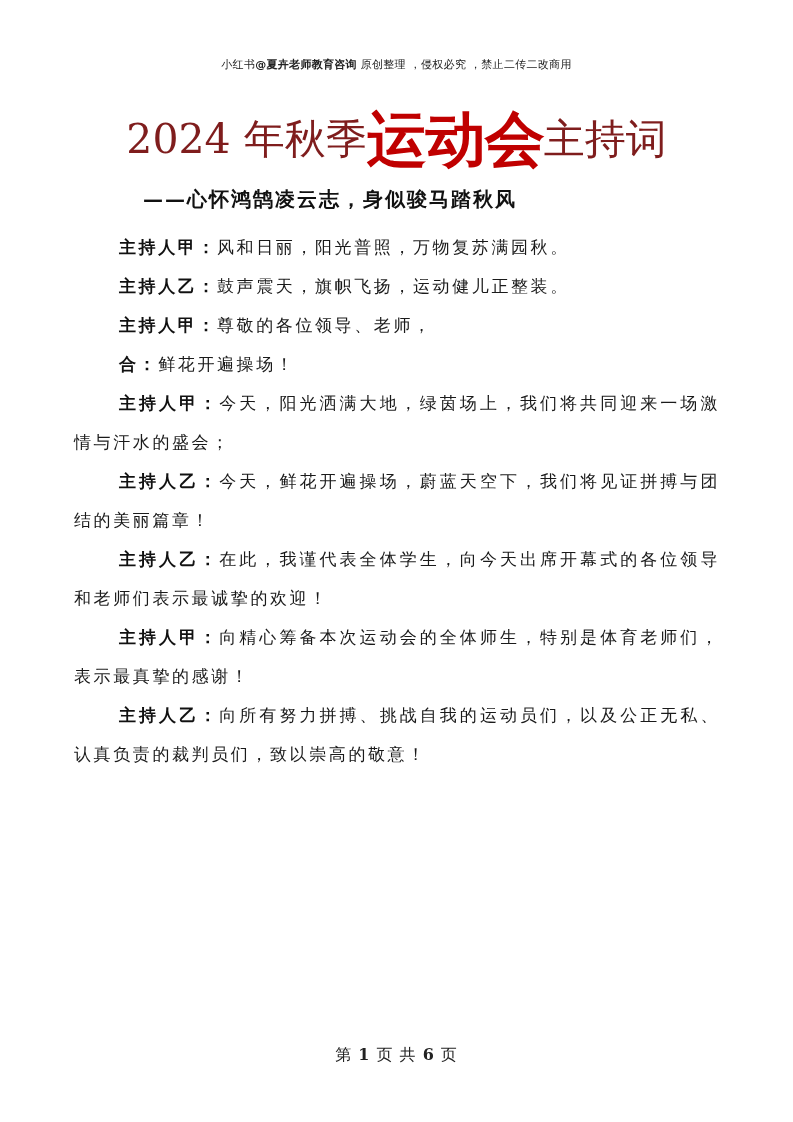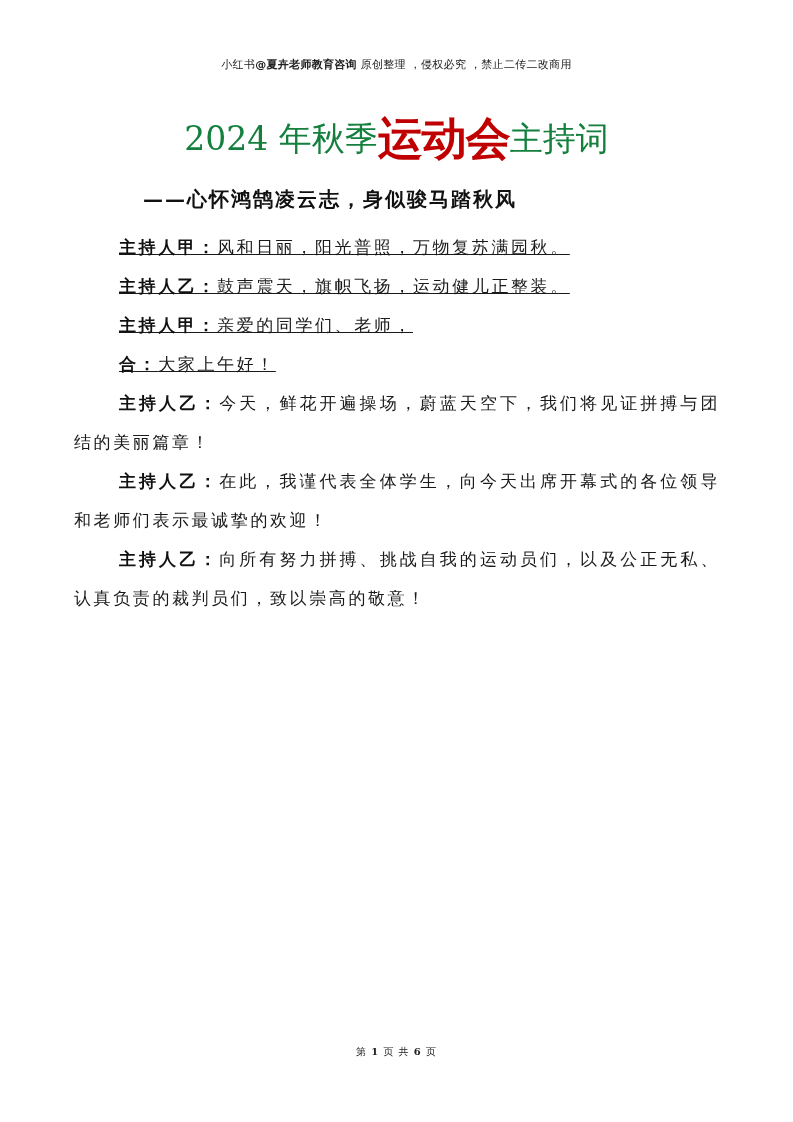--- a/index.html
+++ b/index.html
@@ -33,27 +33,27 @@
     .title {
       position: absolute;
       top: 108px;
       left: 0;
       width: 793px;
       text-align: center;
       white-space: nowrap;
       line-height: 60px;
     }
     .title .t-normal {
-      font-size: 33px;
-      color: #15803d;
+      font-size: 41px;
+      color: #7f1d1d;
       font-family: "DejaVu Serif", "Liberation Serif", serif;
       vertical-align: middle;
     }
     .title .t-red {
-      font-size: 45px;
+      font-size: 60px;
       color: #c00000;
       font-weight: bold;
       font-family: "DejaVu Serif", "Liberation Serif", serif;
       vertical-align: middle;
       letter-spacing: -1px;
     }
     .subtitle {
       position: absolute;
       top: 186px;
       left: 0;
@@ -74,34 +74,33 @@
       line-height: 39px;
       letter-spacing: 2.6px;
     }
     .para {
       margin: 0;
       text-indent: 45px;
       text-align: justify;
     }
     .para.short {
       white-space: nowrap;
-      text-decoration: underline;
     }
     .speaker {
       font-weight: bold;
       font-family: "DejaVu Sans", "Liberation Sans", sans-serif;
       color: #111;
     }
     .footer {
       position: absolute;
       top: 1045px;
       left: 0;
       width: 793px;
       text-align: center;
-      font-size: 10px;
+      font-size: 16px;
       color: #222;
       letter-spacing: 1px;
     }
     .footer b {
       font-weight: bold;
     }
   </style>
 </head>
 <body>
 
@@ -111,22 +110,24 @@
 
 <div class="title">
   <span class="t-normal">2024 年秋季</span><span class="t-red">运动会</span><span class="t-normal">主持词</span>
 </div>
 
 <div class="subtitle">——心怀鸿鹄凌云志，身似骏马踏秋风</div>
 
 <div class="content">
   <p class="para short"><span class="speaker">主持人甲：</span><span>风和日丽，阳光普照，万物复苏满园秋。</span></p>
   <p class="para short"><span class="speaker">主持人乙：</span><span>鼓声震天，旗帜飞扬，运动健儿正整装。</span></p>
-  <p class="para short"><span class="speaker">主持人甲：</span><span>亲爱的同学们、老师，</span></p>
-  <p class="para short"><span class="speaker">合：</span><span>大家上午好！</span></p>
+  <p class="para short"><span class="speaker">主持人甲：</span><span>尊敬的各位领导、老师，</span></p>
+  <p class="para short"><span class="speaker">合：</span><span>鲜花开遍操场！</span></p>
+  <p class="para"><span class="speaker">主持人甲：</span><span>今天，阳光洒满大地，绿茵场上，我们将共同迎来一场激情与汗水的盛会；</span></p>
   <p class="para"><span class="speaker">主持人乙：</span><span>今天，鲜花开遍操场，蔚蓝天空下，我们将见证拼搏与团结的美丽篇章！</span></p>
   <p class="para"><span class="speaker">主持人乙：</span><span>在此，我谨代表全体学生，向今天出席开幕式的各位领导和老师们表示最诚挚的欢迎！</span></p>
+  <p class="para"><span class="speaker">主持人甲：</span><span>向精心筹备本次运动会的全体师生，特别是体育老师们，表示最真挚的感谢！</span></p>
   <p class="para"><span class="speaker">主持人乙：</span><span>向所有努力拼搏、挑战自我的运动员们，以及公正无私、认真负责的裁判员们，致以崇高的敬意！</span></p>
 </div>
 
 <div class="footer">
   <span>第 </span><b>1</b><span> 页 共 </span><b>6</b><span> 页</span>
 </div>
 
 </body></html>

